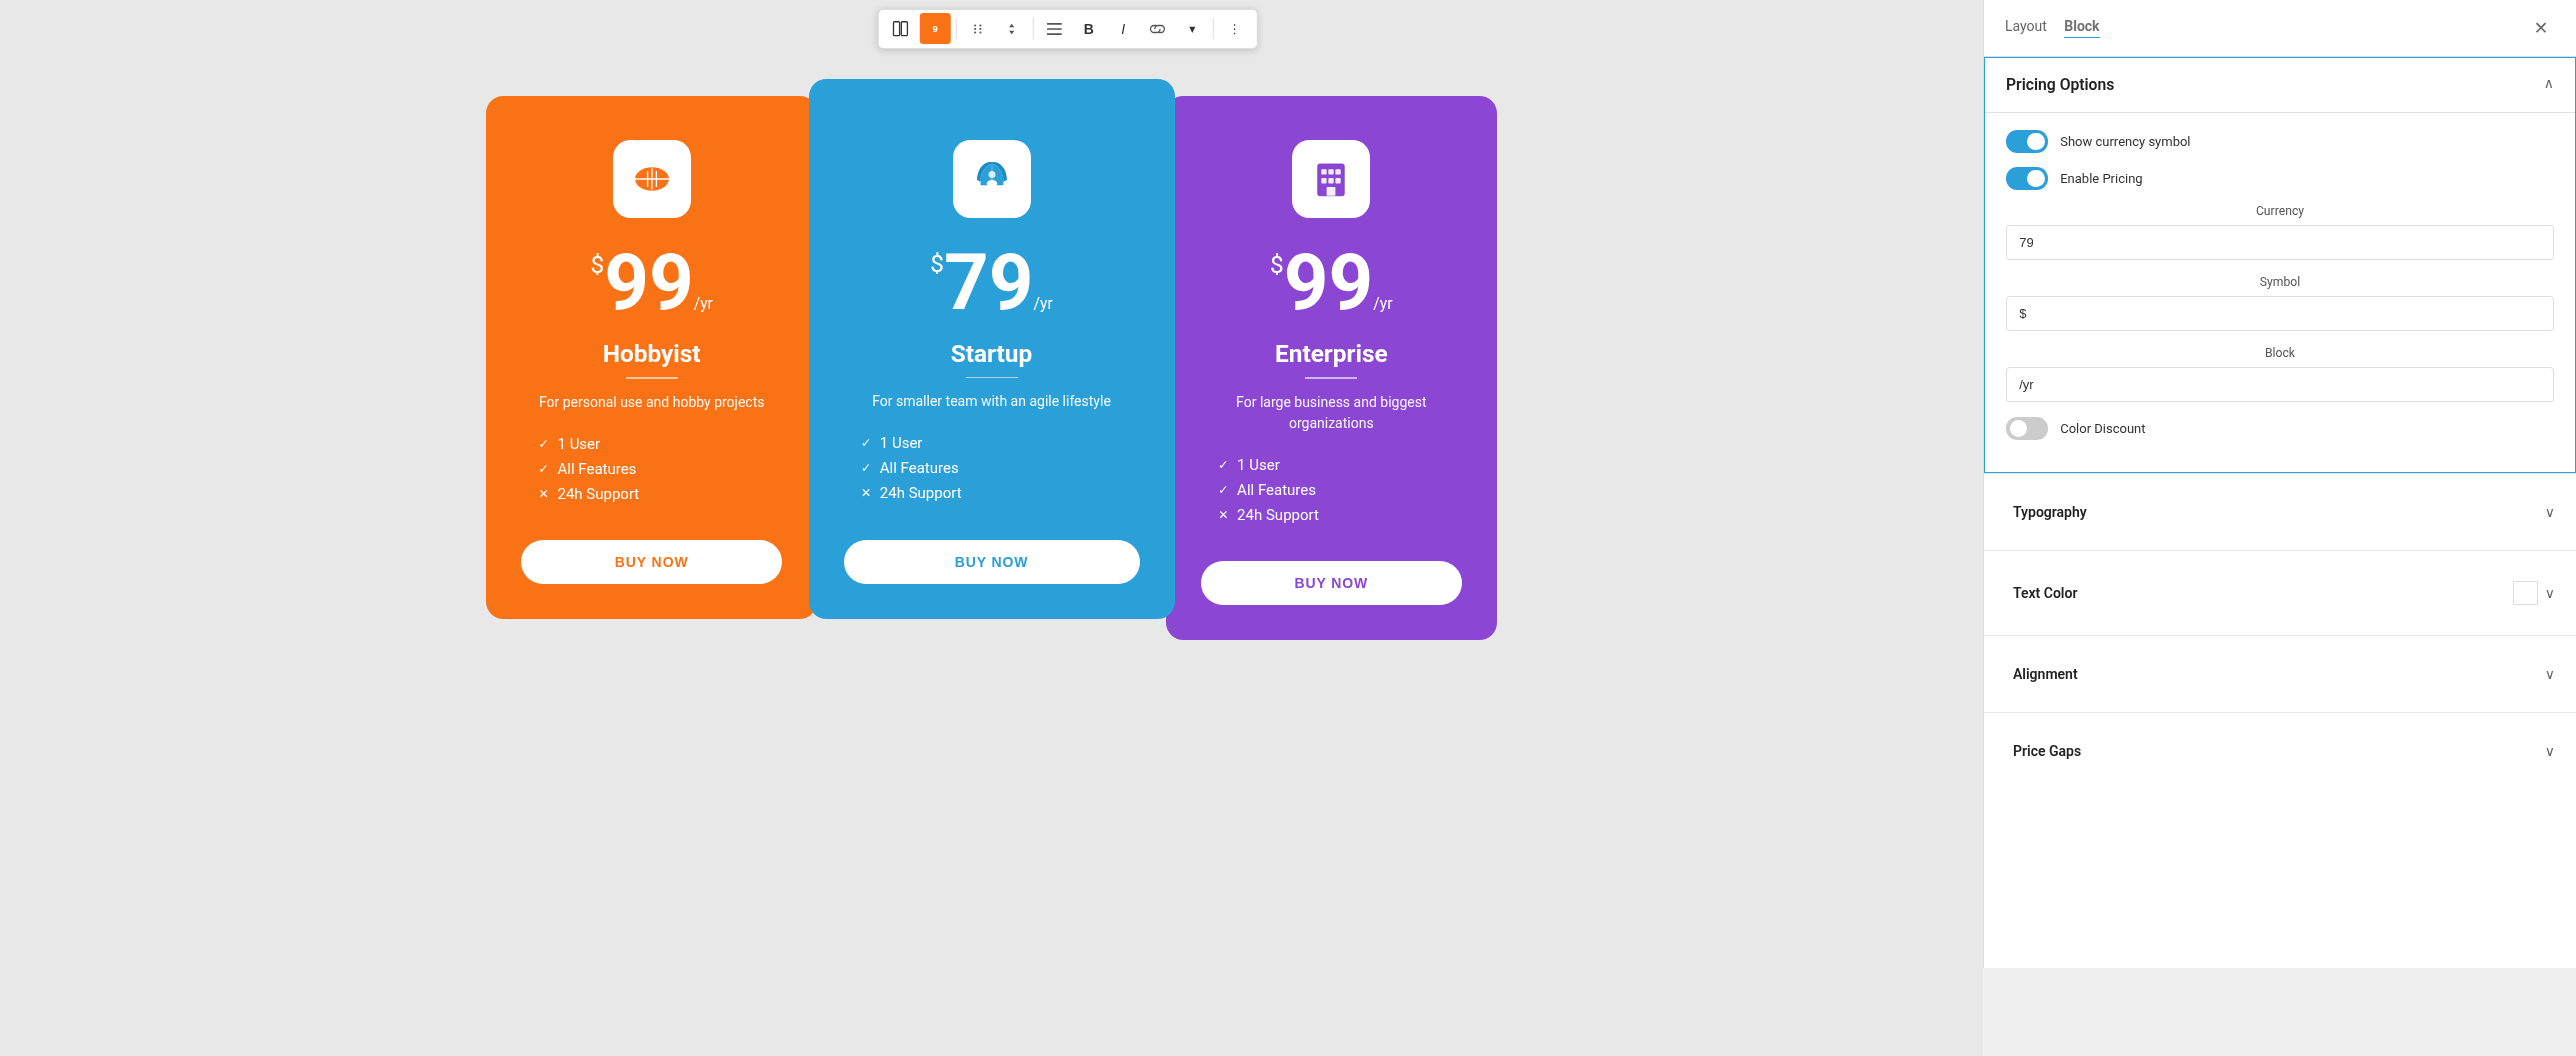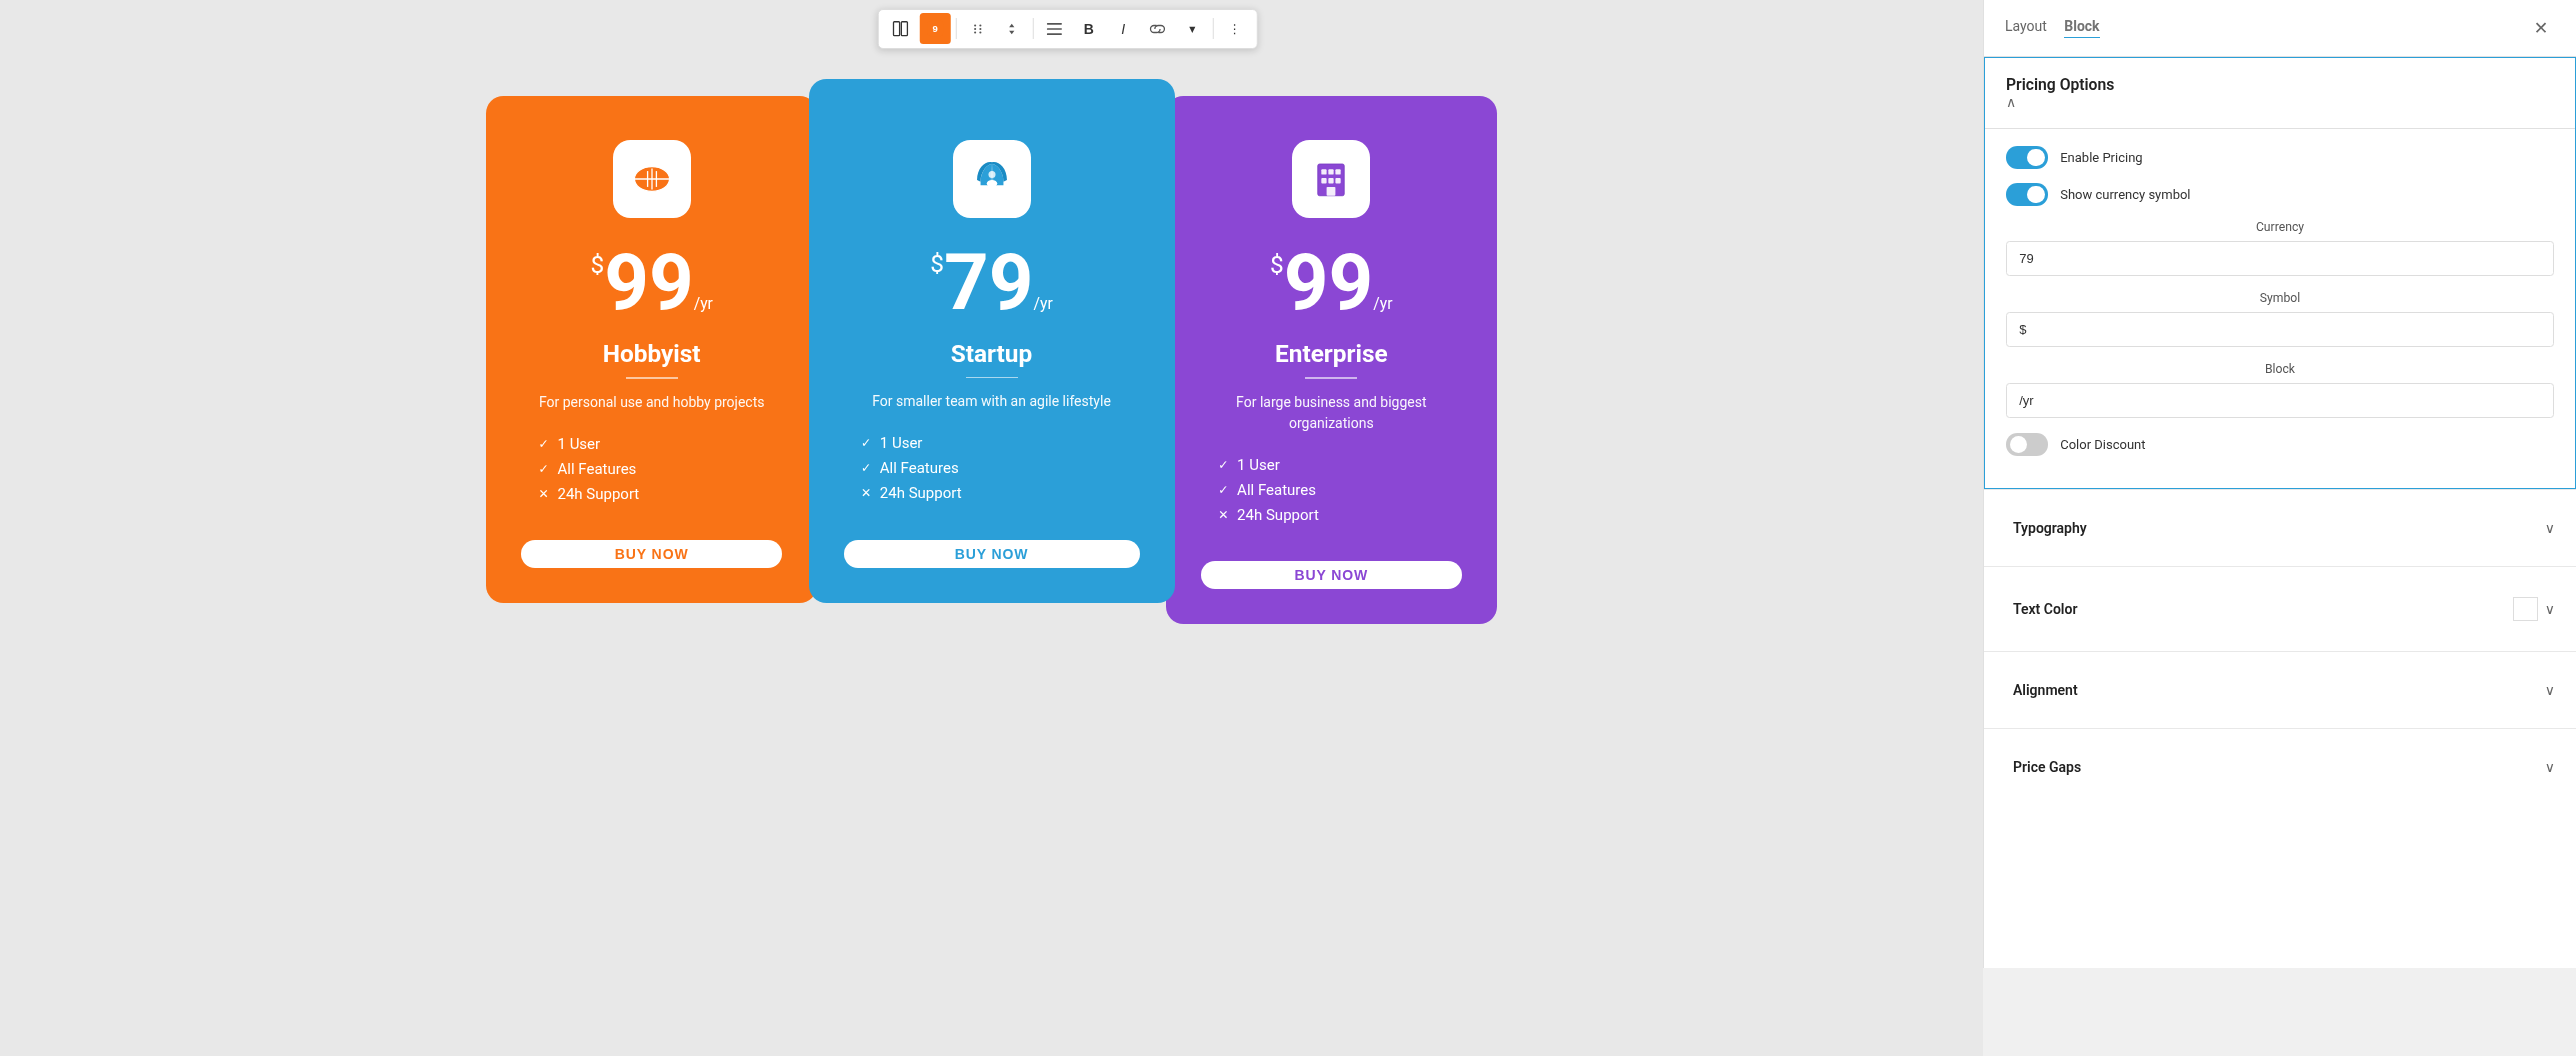--- a/index.html
+++ b/index.html
@@ -179,21 +179,21 @@
       gap: 8.7px;
     }
     .feature-check { color: white; font-size: 12.2px; }
     .feature-x { color: white; font-size: 12.2px; }
 
     
     .buy-btn {
       background: white;
       border: none;
       border-radius: 44px;
-      padding: 6px 0;
+      padding: 14px 0;
       width: 100%;
       font-size: 14px;
       font-weight: 700;
       cursor: pointer;
       letter-spacing: 0.9px;
       text-transform: uppercase;
     }
     .buy-btn.hobbyist-btn { color: #f97316; }
     .buy-btn.startup-btn { color: #2b9fd8; }
     .buy-btn.enterprise-btn { color: #8b47d4; }
@@ -247,21 +247,20 @@
       border: 1.7px solid #2b9fd8;
       margin: 0;
     }
     .section-header {
       display: flex;
       align-items: flex-start;
       justify-content: space-between;
       padding: 17.4px 21px;
       background: white;
       cursor: pointer;
-      flex-direction: column;
     }
     .section-title {
       font-size: 15.7px;
       font-weight: 600;
       color: #222;
     }
     .chevron-icon {
       font-size: 14px;
       color: #666;
     }
@@ -538,28 +537,28 @@
     <div class="section-header">
       <span class="section-title">Pricing Options</span>
       <span class="chevron-icon">∧</span>
     </div>
     <div class="panel-content">
 
       <div class="toggle-row">
         <div class="toggle-switch">
           <div class="toggle-knob"></div>
         </div>
-        <span class="toggle-label">Enable Pricing</span>
+        <span class="toggle-label">Show currency symbol</span>
       </div>
 
       <div class="toggle-row">
         <div class="toggle-switch">
           <div class="toggle-knob"></div>
         </div>
-        <span class="toggle-label">Show currency symbol</span>
+        <span class="toggle-label">Enable Pricing</span>
       </div>
 
       <div class="field-group">
         <label class="field-label">Currency</label>
         <input type="text" class="field-input" value="79" style="">
       </div>
 
       <div class="field-group">
         <label class="field-label">Symbol</label>
         <input type="text" class="field-input" value="$" style="">

